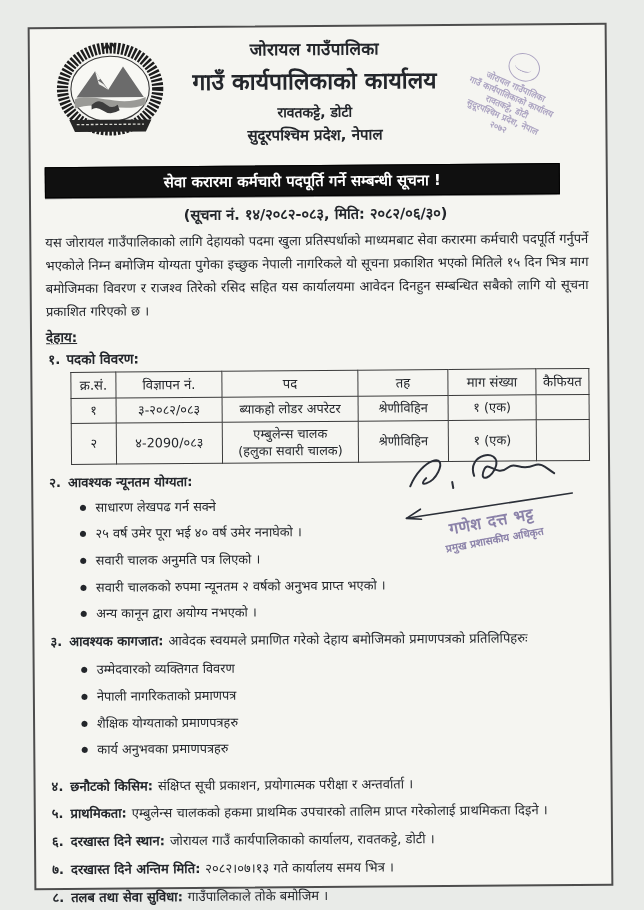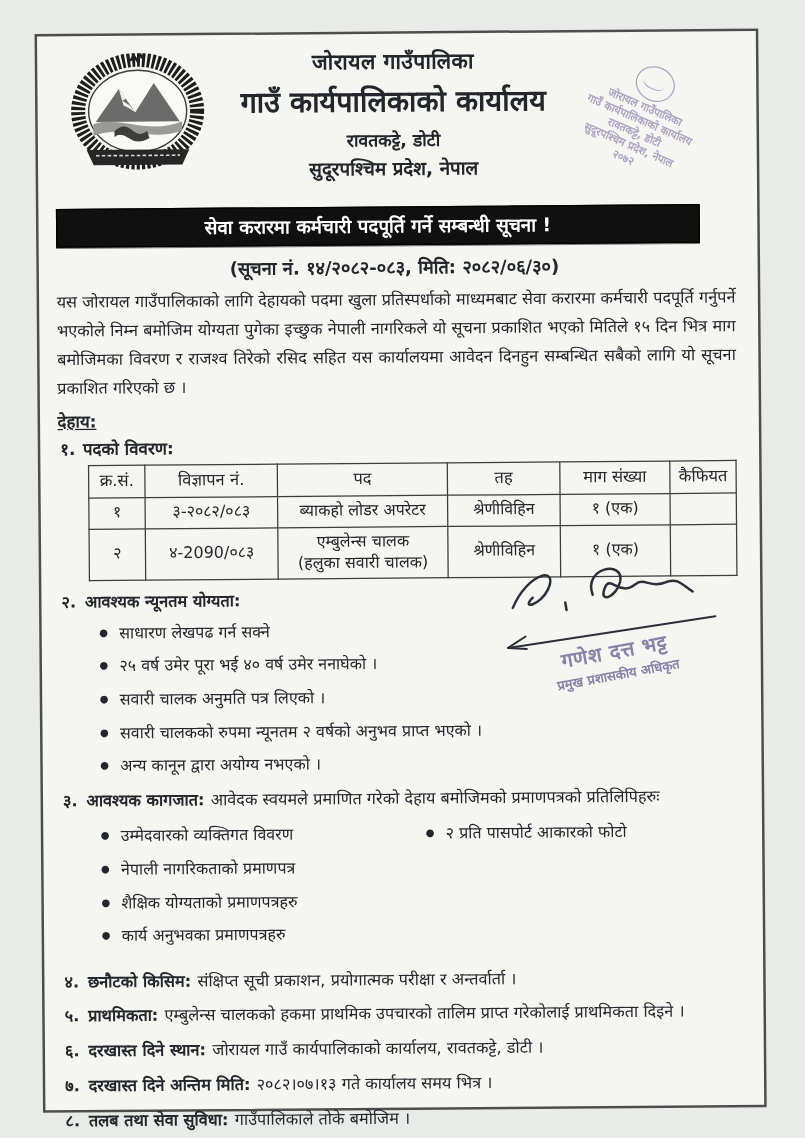--- a/index.html
+++ b/index.html
@@ -192,21 +192,20 @@
   <div class="two-col">
     <ul class="blt left">
 
     <li><span class="dot">●</span><span>उम्मेदवारको व्यक्तिगत विवरण</span></li>
         <li><span class="dot">●</span><span>नेपाली नागरिकताको प्रमाणपत्र</span></li>
         <li><span class="dot">●</span><span>शैक्षिक योग्यताको प्रमाणपत्रहरु</span></li>
         <li><span class="dot">●</span><span>कार्य अनुभवका प्रमाणपत्रहरु</span></li>
       </ul>
     <ul class="blt right">
 
-        <li><span class="dot">●</span><span>२ प्रति पासपोर्ट आकारको फोटो</span></li>
       </ul>
   </div>
 
   <div class="items">
 
       <div class="sec">
         <span class="n">४.</span><span class="t">छनौटको किसिम:</span><span>संक्षिप्त सूची प्रकाशन, प्रयोगात्मक परीक्षा र अन्तर्वार्ता ।</span>
       </div>
 
       <div class="sec">

